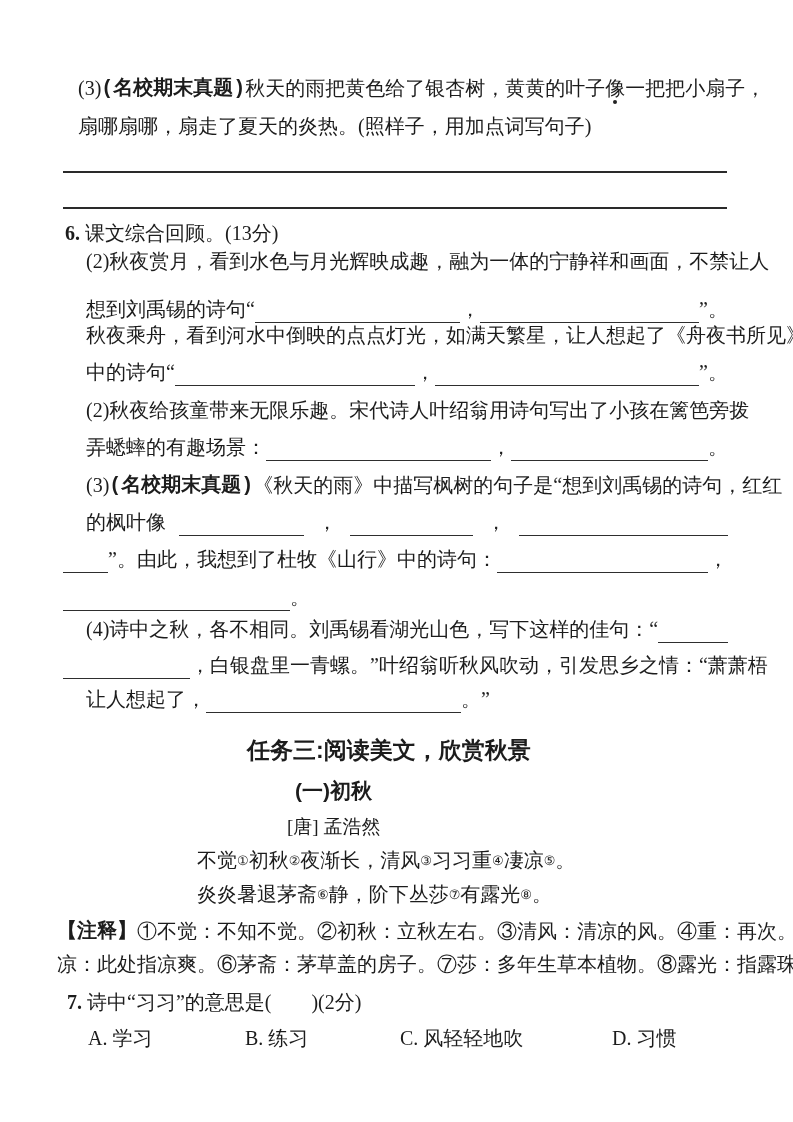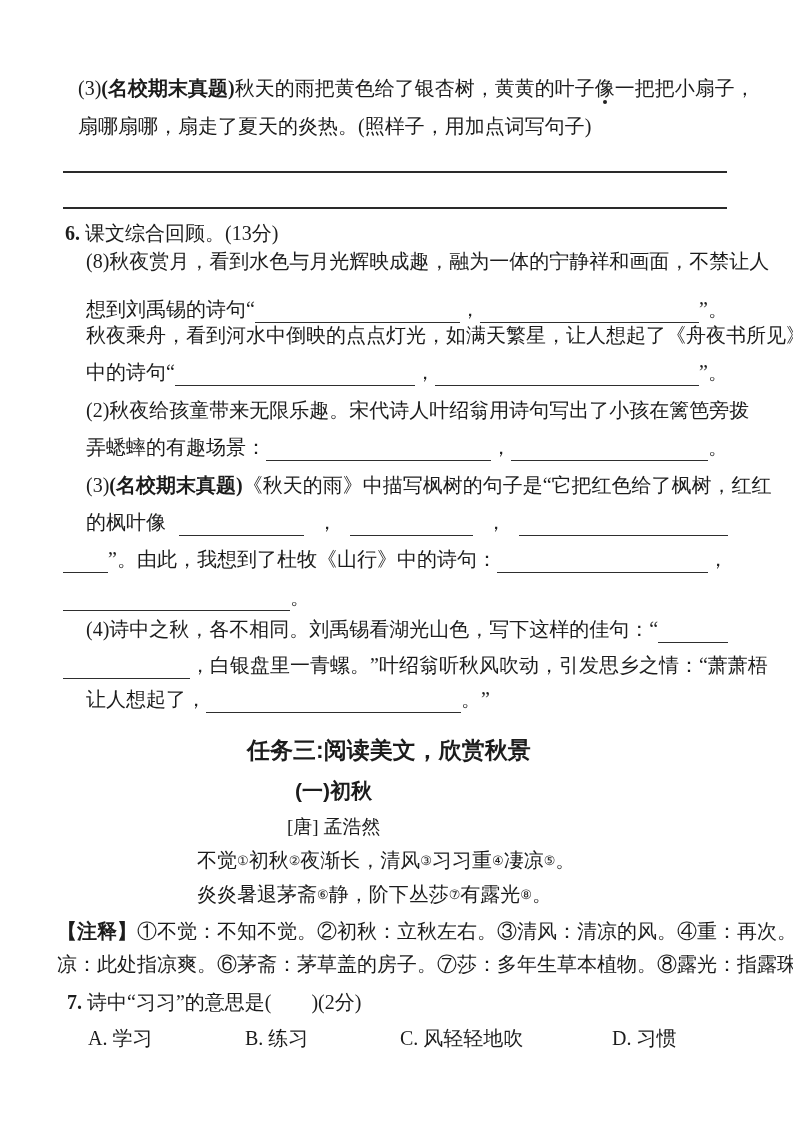--- a/index.html
+++ b/index.html
@@ -19,21 +19,21 @@
     font-size:20px;
     line-height:27px;
     white-space:pre;
   }
   .line span{flex:0 0 auto;}
   .blank{
     border-bottom:1.5px solid #2e2e2e;
     height:23px;
   }
   .b{font-weight:bold;}
-  .h{font-weight:bold;font-family:Liberation Serif, serif;}
+  .h{font-weight:bold;font-family:Liberation Mono, monospace;}
   .sup{position:relative;top:-7px;font-size:13px;line-height:13px;}
   .dotted{position:relative;}
   .dotted::after{
     content:"";
     position:absolute;
     left:50%;margin-left:-2px;
     bottom:-2px;
     width:4px;height:4px;border-radius:50%;
     background:#222;
   }
@@ -71,29 +71,29 @@
 <div class="page">
 
   <div class="line" style="top:75px;left:78px;"><span>(3)</span><span class="h">(名校期末真题)</span><span>秋天的雨把黄色给了银杏树，黄黄的叶子</span><span class="dotted">像</span><span>一把把小扇子，</span></div>
   <div class="line" style="top:113px;left:78px;"><span>扇哪扇哪，扇走了夏天的炎热。(照样子，用加点词写句子)</span></div>
 
   <div class="rule" style="top:171px;"></div>
   <div class="rule" style="top:207px;"></div>
 
   <div class="line" style="top:220px;left:65px;"><span class="b">6.</span><span> 课文综合回顾。(13分)</span></div>
 
-  <div class="line" style="top:248px;left:86px;"><span>(8)秋夜赏月，看到水色与月光辉映成趣，融为一体的宁静祥和画面，不禁让人</span></div>
+  <div class="line" style="top:248px;left:86px;"><span>(2)秋夜赏月，看到水色与月光辉映成趣，融为一体的宁静祥和画面，不禁让人</span></div>
   <div class="line" style="top:296px;left:86px;width:642px;"><span>想到刘禹锡的诗句“</span><span class="blank" style="width: 205px;"></span><span>，</span><span class="blank" style="flex: 1 1 100px;"></span><span>”。</span></div>
   <div class="line" style="top:322px;left:86px;"><span>秋夜乘舟，看到河水中倒映的点点灯光，如满天繁星，让人想起了《舟夜书所见》</span></div>
   <div class="line" style="top:359px;left:86px;width:642px;align-items:flex-end;"><span>中的诗句“</span><span class="blank" style="width: 240px;"></span><span>，</span><span class="blank" style="flex: 1 1 100px;"></span><span>”。</span></div>
 
   <div class="line" style="top:397px;left:86px;"><span>(2)秋夜给孩童带来无限乐趣。宋代诗人叶绍翁用诗句写出了小孩在篱笆旁拨</span></div>
   <div class="line" style="top:434px;left:86px;width:642px;"><span>弄蟋蟀的有趣场景：</span><span class="blank" style="width: 225px;"></span><span>，</span><span class="blank" style="flex: 1 1 100px;"></span><span>。</span></div>
 
-  <div class="line" style="top:472px;left:86px;"><span>(3)</span><span class="h">(名校期末真题)</span><span>《秋天的雨》中描写枫树的句子是“它把红色给了枫树，红红</span></div>
+  <div class="line" style="top:472px;left:86px;"><span>(3)</span><span class="h">(名校期末真题)</span><span>《秋天的雨》中描写枫树的句子是“想到刘禹锡的诗句，红红</span></div>
   <div class="line" style="top:509px;left:86px;width:642px;gap:13px;"><span>的枫叶像</span><span class="blank" style="width: 125px;"></span><span>，</span><span class="blank" style="width: 123px;"></span><span>，</span><span class="blank" style="flex: 1 1 100px;"></span></div>
   <div class="line" style="top:546px;left:63px;width:665px;justify-content:center;"><span class="blank" style="width: 45px;"></span><span>”。由此，我想到了杜牧《山行》中的诗句：</span><span class="blank" style="flex: 1 1 100px;"></span><span>，</span></div>
   <div class="line" style="top:584px;left:63px;"><span class="blank" style="width: 227px;"></span><span>。</span></div>
 
   <div class="line" style="top:616px;left:86px;width:642px;"><span>(4)诗中之秋，各不相同。刘禹锡看湖光山色，写下这样的佳句：“</span><span class="blank" style="flex: 1 1 100px;"></span></div>
   <div class="line" style="top:652px;left:63px;"><span class="blank" style="width: 127px;"></span><span>，白银盘里一青螺。”叶绍翁听秋风吹动，引发思乡之情：“萧萧梧</span></div>
   <div class="line" style="top:686px;left:86px;"><span>让人想起了，</span><span class="blank" style="width: 255px;"></span><span>。”</span></div>
 
   <div class="heading" style="top:736px;left:247px;">任务三:阅读美文，欣赏秋景</div>
   <div class="subheading" style="top:778px;left:295px;">(一)初秋</div>

